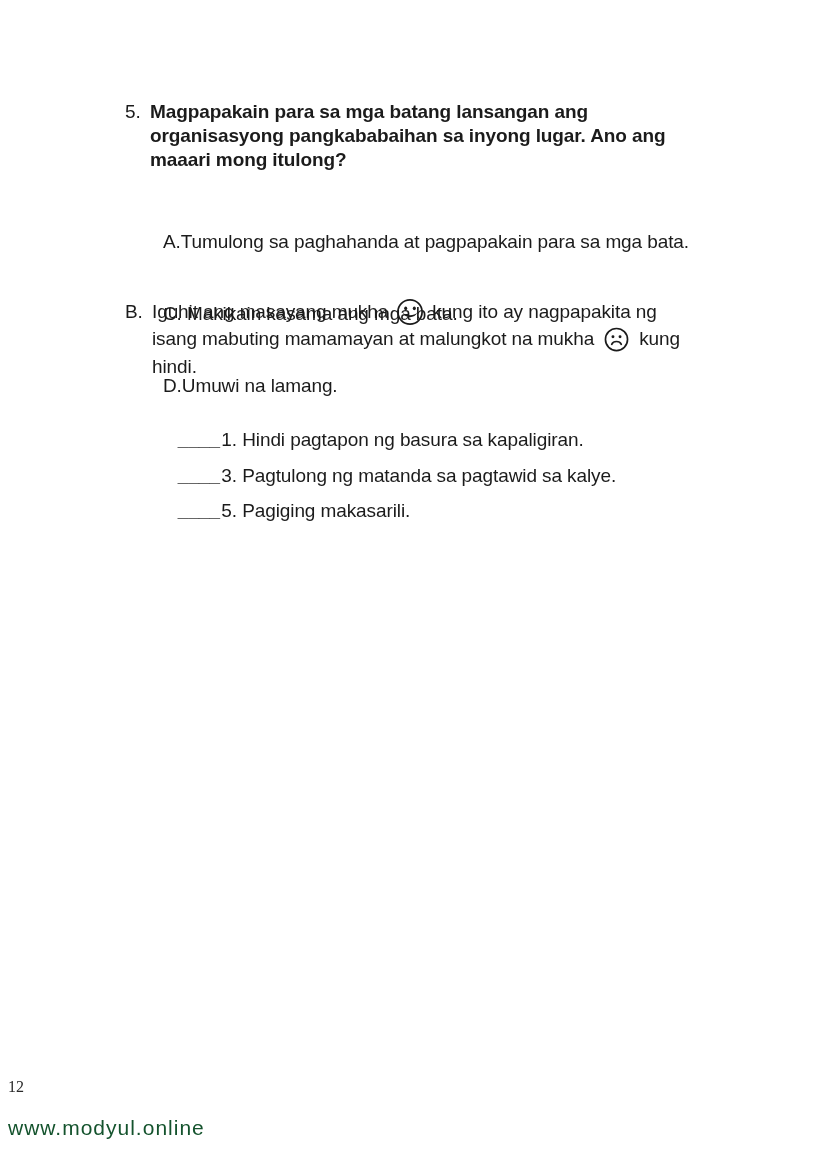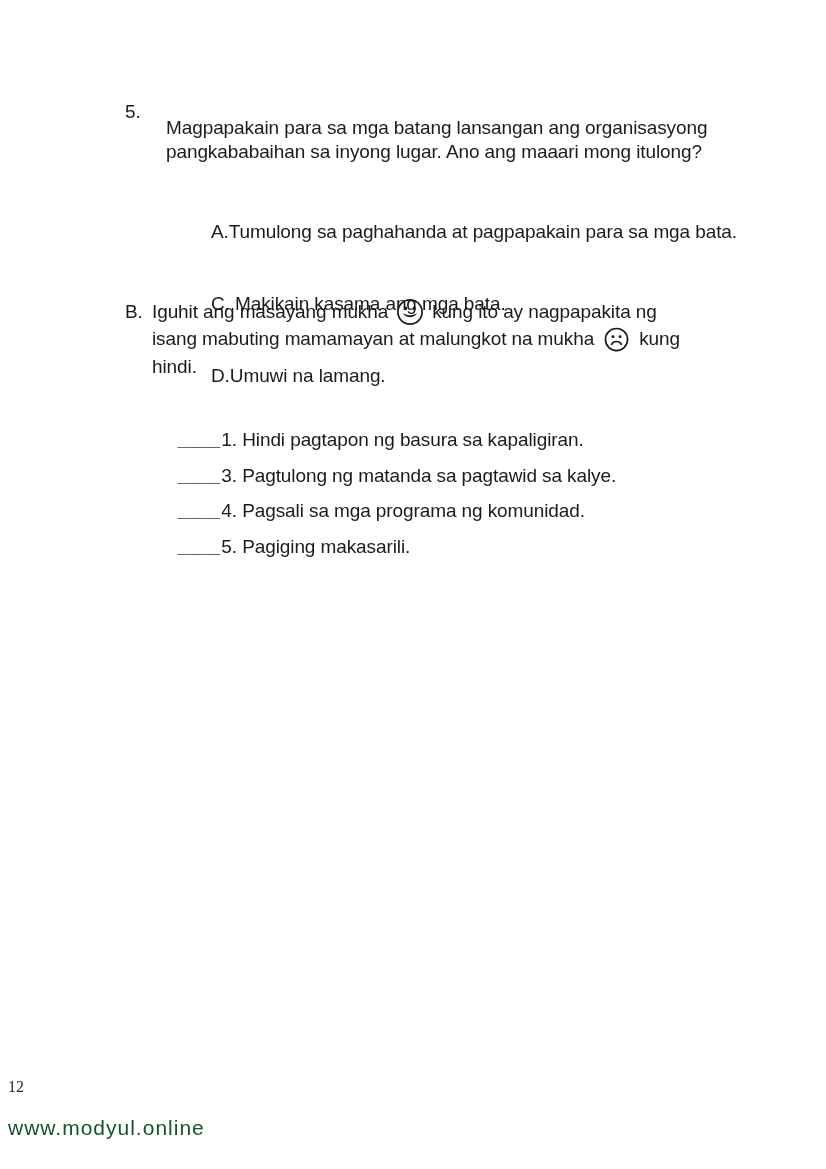--- a/index.html
+++ b/index.html
@@ -17,30 +17,29 @@
 
   
   .q5 {
     position: absolute;
     left: 125px;
     top: 100px;
     width: 605px;
     display: flex;
   }
   .q5 .qnum { flex: none; width: 25px; line-height: 24px; }
-  .q5 .qtext { margin: 16px; width: 575px; line-height: 24px; }
+  .q5 .qtext { margin: 0; width: 575px; line-height: 24px; font-weight: bold; }
 
   
   .options {
     position: absolute;
     left: 163px;
-    top: 172px;
+    top: 182px;
     line-height: 24px;
     white-space: pre;
-    margin-left: 48px;
   }
 
   
   .secB {
     position: absolute;
     left: 125px;
     top: 298px;
     display: flex;
   }
   .secB .qnum { flex: none; width: 27px; line-height: 28px; }
@@ -128,23 +127,20 @@
   </section>
 
   <div class="items">
     <div class="item">
       <span class="blank">____</span><span>1. Hindi pagtapon ng basura sa kapaligiran.</span>
     </div>
     <div class="item">
       <span class="blank">____</span><span>3. Pagtulong ng matanda sa pagtawid sa kalye.</span>
     </div>
     <div class="item">
-      <span class="blank">____</span><span>4. Pagsali sa mga programa ng komunidad.</span>
-    </div>
-    <div class="item">
       <span class="blank">____</span><span>5. Pagiging makasarili.</span>
     </div>
   </div>
 
   <div class="pagenum">12</div>
   <div class="watermark">www.modyul.online</div>
 
 </div>
 
 </body></html>

